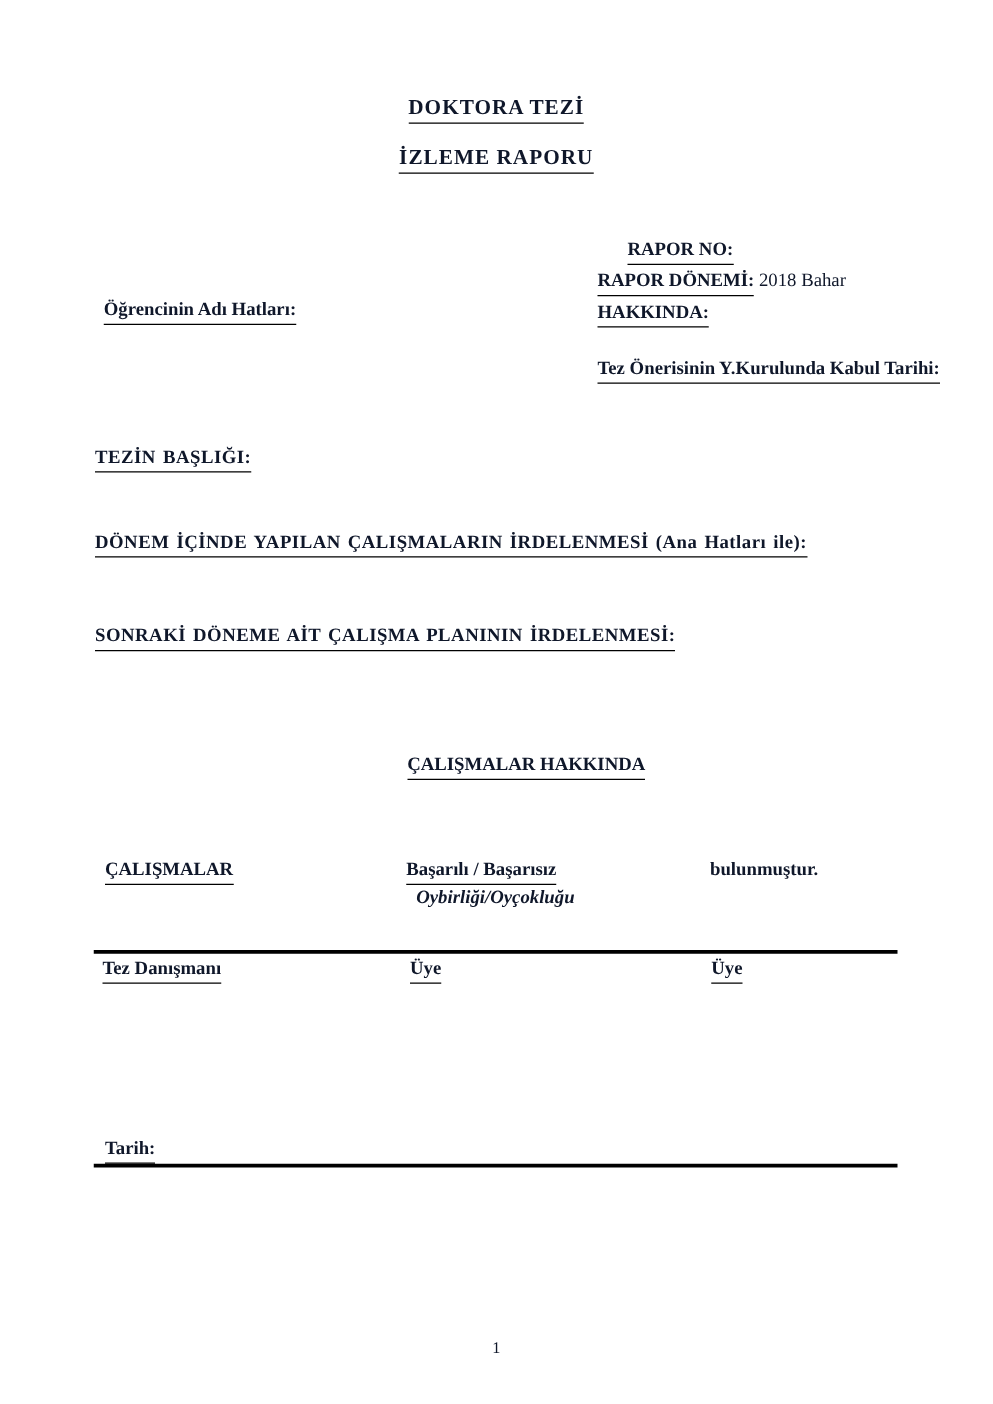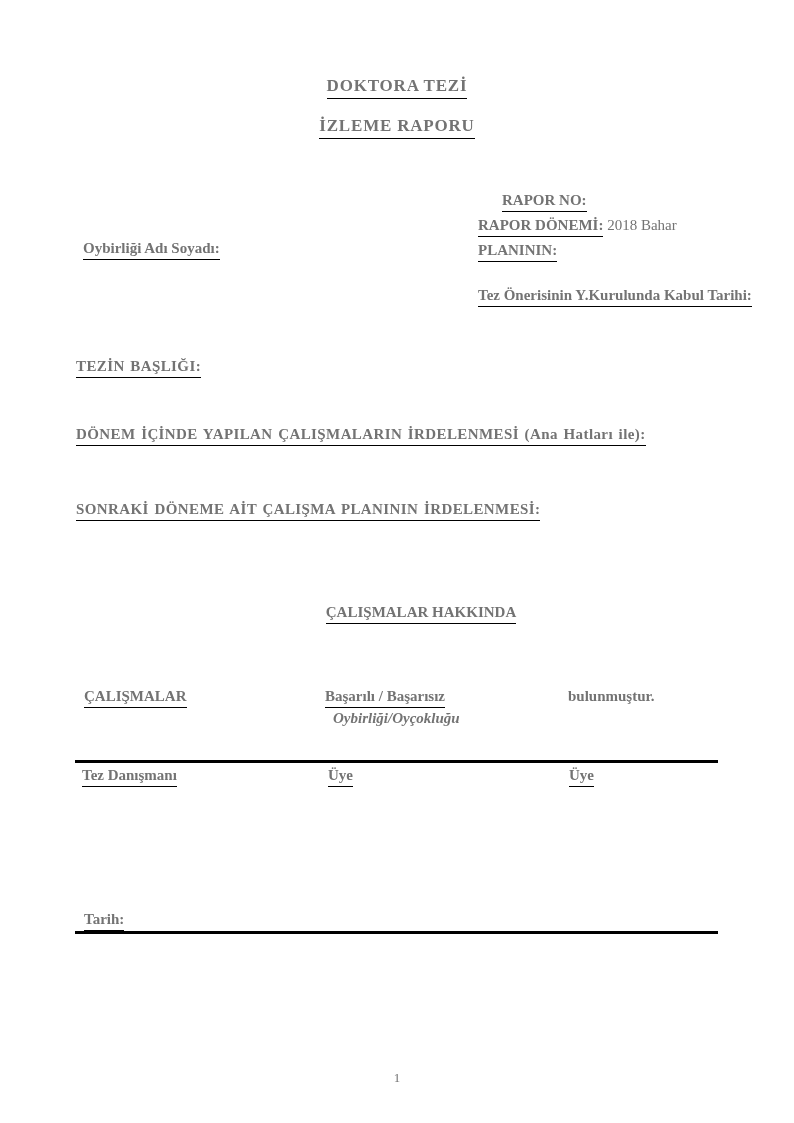--- a/index.html
+++ b/index.html
@@ -5,21 +5,21 @@
   html, body {
     margin: 0;
     padding: 0;
     background: #ffffff;
   }
   .page {
     position: relative;
     width: 794px;
     height: 1123px;
     background: #ffffff;
-    color: #737373;
+    color: #0f172a;
     font-family: "Liberation Serif", "DejaVu Serif", serif;
     font-size: 15px;
     overflow: hidden;
   }
   .abs { position: absolute; white-space: nowrap; }
   .b { font-weight: bold; }
   .i { font-style: italic; }
   .ul {
     display: inline-block;
     border-bottom: 1.5px solid #000;
@@ -43,23 +43,23 @@
 <div class="page">
 
   <div class="abs center b title" style="top:76px;"><span class="ul">DOKTORA TEZİ</span></div>
   <div class="abs center b title" style="top:116px;"><span class="ul">İZLEME RAPORU</span></div>
 
   <div class="abs b" style="left:502px; top:192px;"><span class="ul">RAPOR NO:</span></div>
   <div class="abs" style="left:478px; top:217px;">
     <span class="ul b">RAPOR DÖNEMİ:</span>
     <span>2018 Bahar</span>
   </div>
-  <div class="abs b" style="left:478px; top:242px;"><span class="ul">PLANININ:</span></div>
+  <div class="abs b" style="left:478px; top:242px;"><span class="ul">HAKKINDA:</span></div>
 
-  <div class="abs b" style="left:83px; top:240px;"><span class="ul">Oybirliği Adı Soyadı:</span></div>
+  <div class="abs b" style="left:83px; top:240px;"><span class="ul">Öğrencinin Adı Hatları:</span></div>
 
   <div class="abs b" style="left:478px; top:287px;"><span class="ul">Tez Önerisinin Y.Kurulunda Kabul Tarihi:</span></div>
 
   <div class="abs b heading" style="left:76px; top:358px;"><span class="ul">TEZİN BAŞLIĞI:</span></div>
   <div class="abs b heading" style="left:76px; top:426px;"><span class="ul">DÖNEM İÇİNDE YAPILAN ÇALIŞMALARIN İRDELENMESİ (Ana Hatları ile):</span></div>
   <div class="abs b heading" style="left:76px; top:501px;"><span class="ul">SONRAKİ DÖNEME AİT ÇALIŞMA PLANININ İRDELENMESİ:</span></div>
 
   <div class="abs center b" style="top:604px;padding-left:24px;"><span class="ul">ÇALIŞMALAR HAKKINDA</span></div>
 
   <div class="abs b" style="left:84px; top:688px;"><span class="ul">ÇALIŞMALAR</span></div>

